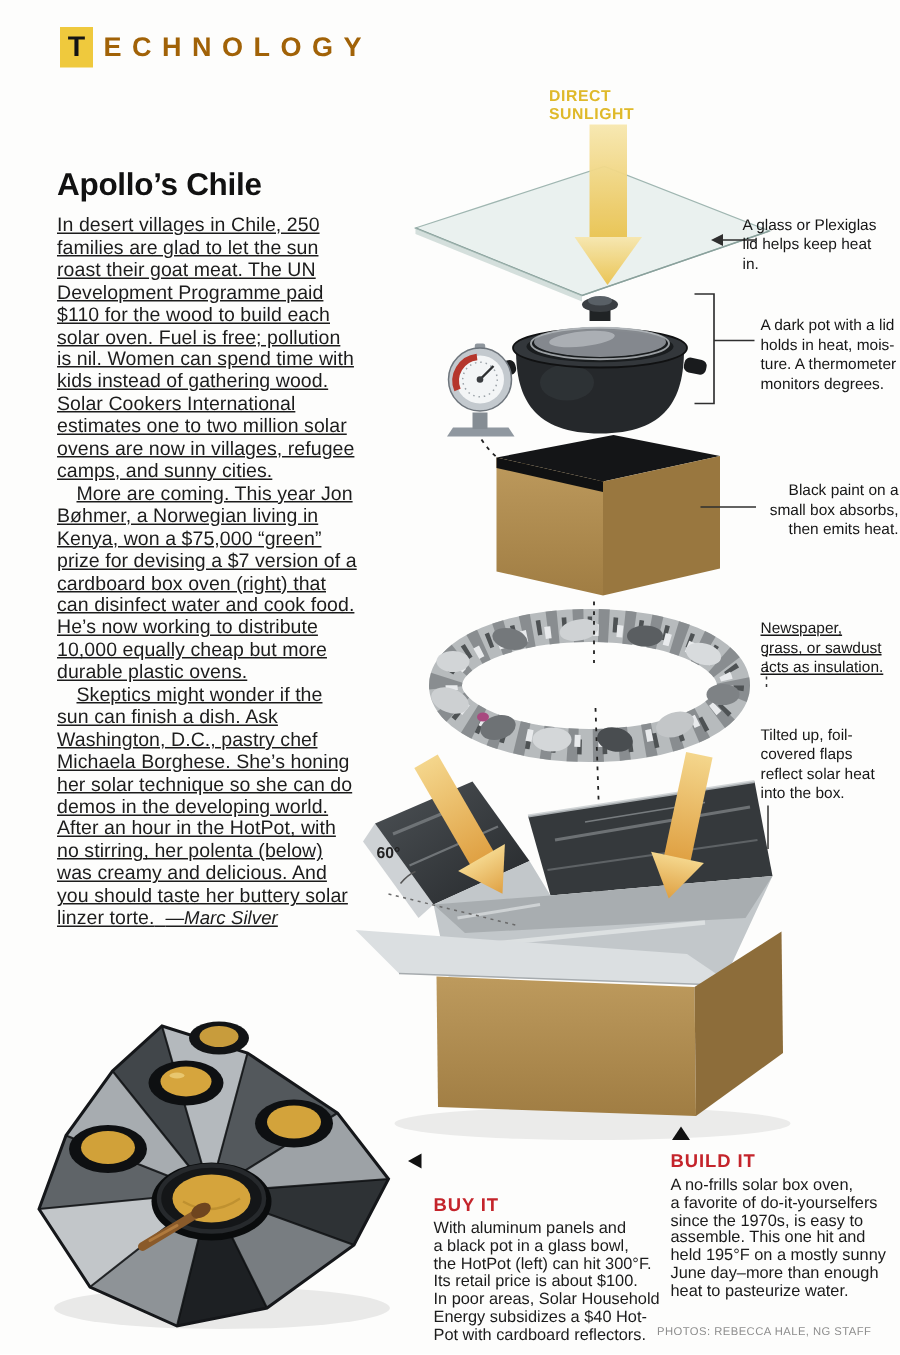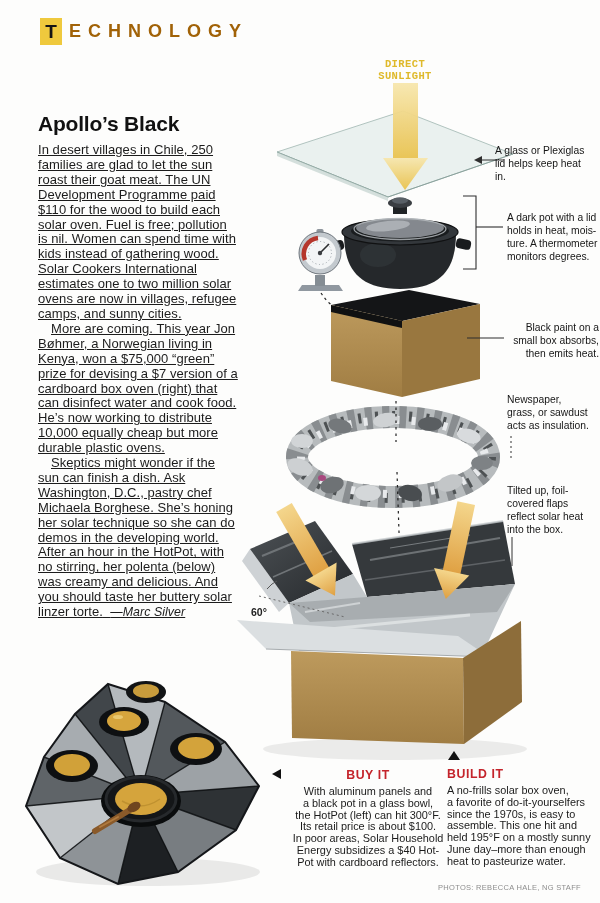--- a/index.html
+++ b/index.html
@@ -20,37 +20,37 @@
   }
   .kicker-rest { font-weight:bold; font-size:18px; letter-spacing:7px; margin-left:7px; color:#a16207; }
 
   .article { left:38px; top:112px; width:206px; }
   .article h1 { font-size:21px; font-weight:bold; letter-spacing:-0.2px; margin-bottom:7px; color:#111; }
   .article p { font-size:13px; line-height:14.9px; letter-spacing:0.05px; width:200px;text-decoration:underline; }
   .article p.ind { text-indent:13px; }
   .byline { font-style:italic; font-size:12.4px; }
 
   .sunlabel {
-    left:366px; top:59px; width:78px; text-align:center;
+    left:366px; top:59px; width:78px; 
     color:var(--sunlight_yellow,#dfb92a); font-weight:bold; font-size:10.5px;
-    line-height:11.5px; letter-spacing:0.4px; white-space:pre-line;font-family:Liberation Mono, monospace;
+    line-height:11.5px; letter-spacing:0.4px; white-space:pre-line;
   }
   .ann {
     width:92px; font-size:10.3px; line-height:13px; color:#161616;
     letter-spacing:0px; white-space:pre-line;
   }
   .ann0 { left:495px; top:144px; }
   .ann1 { left:507px; top:211px; }
   .ann2 { left:507px; top:321px;text-align:right; }
-  .ann3 { left:507px; top:393px; }
+  .ann3 { left:507px; top:413px;text-decoration:underline; }
   .ann4 { left:507px; top:484px; }
-  .deg  { left:251px; top:606px; font-size:10.5px; font-weight:bold; color:#222; }
+  .deg  { left:251px; top:563px; font-size:10.5px; font-weight:bold; color:#222; }
 
   .section { width:158px; }
-  .section-buy   { left:289px; top:768px;text-align:center; }
+  .section-buy   { left:289px; top:796px; }
   .section-build { left:447px; top:767px; }
   .sec-head {
     color:var(--accent_red,#c4242b); font-weight:bold; font-size:12.3px;
     letter-spacing:0.6px; margin-bottom:4px;
   }
   .sec-body { font-size:10.9px; line-height:11.8px; color:#1b1b1b; white-space:pre-line; }
 
   .tri-left {
     position:absolute; z-index:2; left:272px; top:769px; width:0; height:0;
     border-top:5.5px solid transparent; border-bottom:5.5px solid transparent;
@@ -262,21 +262,21 @@
       <line x1="100" y1="827" x2="118" y2="817" stroke="#b07a3e" stroke-width="2" stroke-linecap="round"></line>
     </g>
   </svg>
 
   <div class="txt kicker">
     <span class="kicker-t">T</span>
     <span class="kicker-rest">ECHNOLOGY</span>
   </div>
 
   <div class="txt article">
-    <h1>Apollo’s Black</h1>
+    <h1>Apollo’s Chile</h1>
     <p>In desert villages in Chile, 250 families are glad to let the sun roast their goat meat. The UN Development Programme paid $110 for the wood to build each solar oven. Fuel is free; pollution is nil. Women can spend time with kids instead of gathering wood. Solar Cookers International estimates one to two million solar ovens are now in villages, refugee camps, and sunny cities.</p>
     <p class="ind">More are coming. This year Jon Bøhmer, a Norwegian living in Kenya, won a $75,000 “green” prize for devising a $7 version of a cardboard box oven (right) that can disinfect water and cook food. He’s now working to distribute 10,000 equally cheap but more durable plastic ovens.</p>
     <p class="ind"><span>Skeptics might wonder if the sun can finish a dish. Ask Washington, D.C., pastry chef Michaela Borghese. She’s honing her solar technique so she can do demos in the developing world. After an hour in the HotPot, with no stirring, her polenta (below) was creamy and delicious. And you should taste her buttery solar linzer torte.</span>&nbsp; <span class="byline">—Marc Silver</span></p>
   </div>
 
   <div class="txt sunlabel">DIRECT
 SUNLIGHT</div>
 
   <div class="txt ann ann0">A glass or Plexiglas
 lid helps keep heat in.</div>

